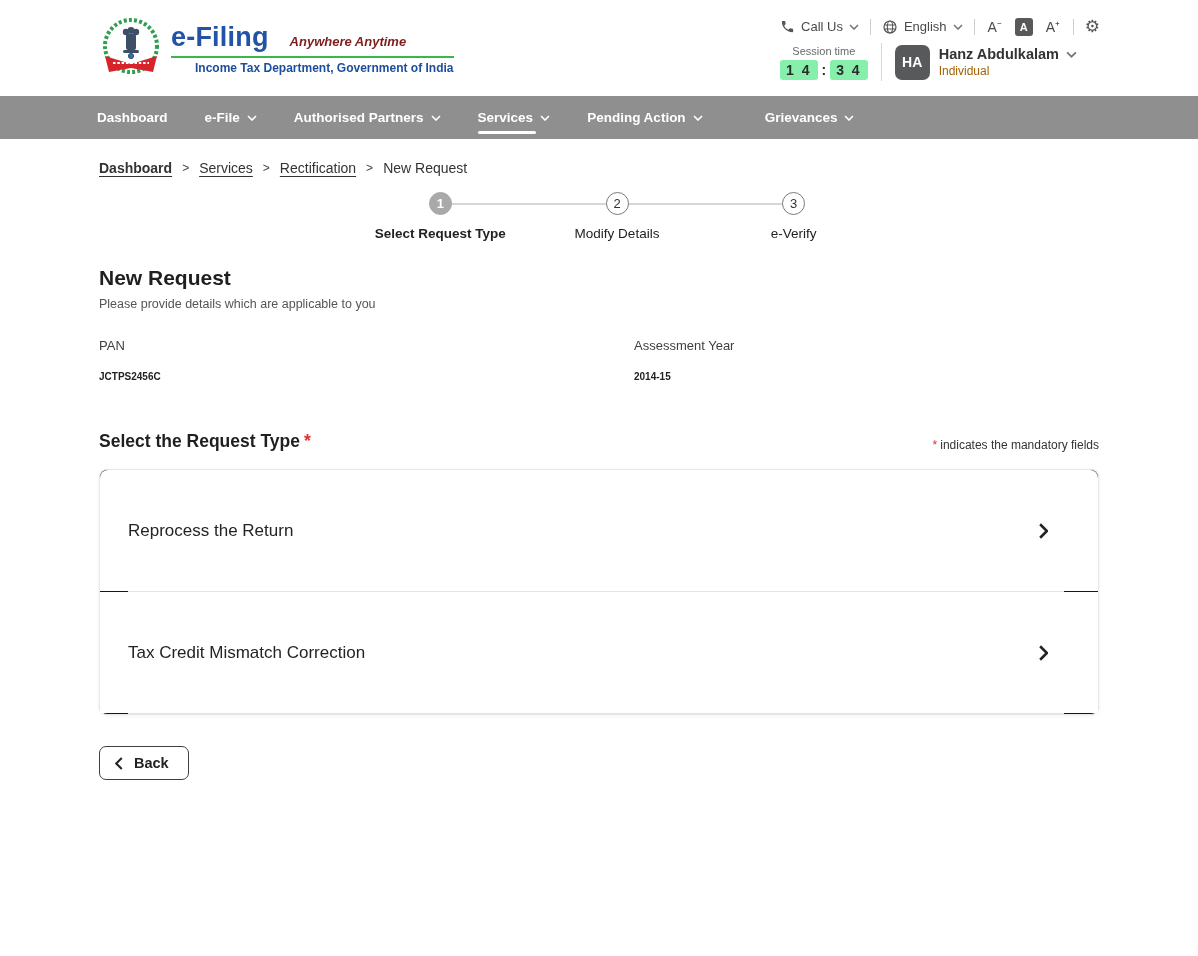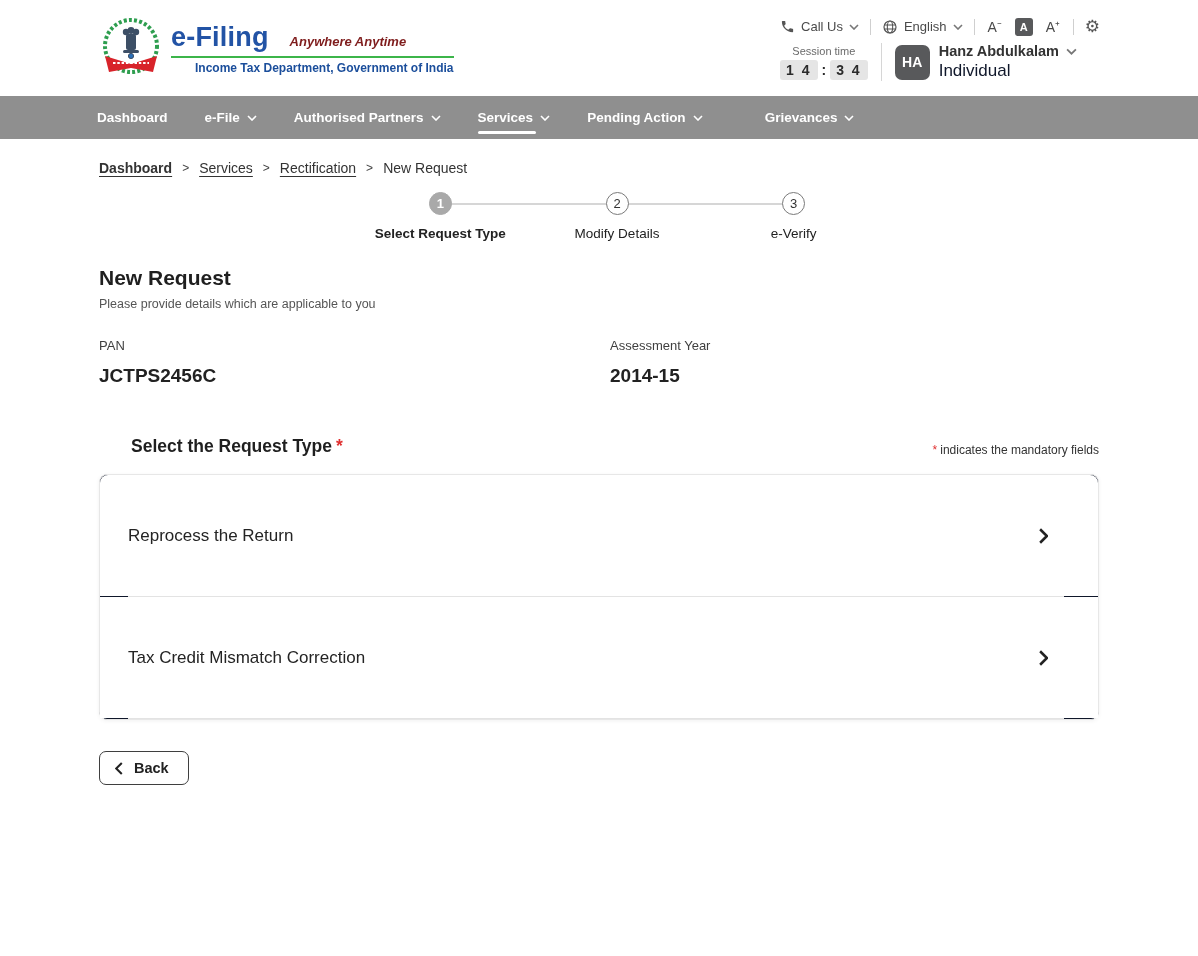--- a/index.html
+++ b/index.html
@@ -21,27 +21,27 @@
   .vdiv { width:1px; height:16px; background:#cfcfcf; }
   .vdiv-tall { width:1px; height:38px; background:#d6d6d6; }
   .font-btn { font-size:14px; color:#4a4a4a; cursor:pointer; padding:0 2px; }
   .font-btn-box { width:18px; height:18px; background:#58595b; color:#fff; border-radius:3px; font-size:11px; font-weight:bold; display:flex; align-items:center; justify-content:center; cursor:pointer; }
   .gear { font-size:17px; color:#555; cursor:pointer; line-height:1; }
 
   .user-row { display:flex; align-items:center; gap:13px; }
   .session { display:flex; flex-direction:column; align-items:center; gap:3px; }
   .session-label { font-size:11px; color:#6a6a6a; }
   .session-time { display:flex; align-items:center; gap:4px; font-size:14px; font-weight:bold; color:#2b2b2b; }
-  .time-box { background:#e5e5e5; border-radius:3px; padding:2px 6px; letter-spacing:2px; }
+  .time-box { background:#86efac; border-radius:3px; padding:2px 6px; letter-spacing:2px; }
   .user-menu { display:flex; align-items:center; gap:9px; cursor:pointer; }
   .avatar { width:35px; height:35px; background:#58595b; border-radius:7px; color:#fff; font-weight:bold; font-size:14px; display:flex; align-items:center; justify-content:center; }
   .user-texts { display:flex; flex-direction:column; gap:2px; }
   .user-name-row { display:flex; align-items:center; gap:7px; }
   .user-name { font-size:14.5px; font-weight:bold; color:#333; }
-  .user-role { font-size:17px; color:#0f172a; }
+  .user-role { font-size:12px; color:#a16207; }
   .chev { display:inline-flex; color:#6a6a6a; }
 
   
   .navbar { height:43px; background:#8f8f8f; display:flex; align-items:center; padding-left:97px; gap:37px; }
   .nav-item { position:relative; height:100%; display:flex; align-items:center; gap:7px; color:#fff; font-size:13.5px; font-weight:600; cursor:pointer; }
   .nav-item .chev { color:#fff; }
   .nav-item.gap-extra { margin-left:25px;text-align:right; }
   .nav-underline { position:absolute; bottom:5px; left:0; width:58px; height:3px; background:#fff; border-radius:2px; }
 
   
@@ -58,27 +58,27 @@
   .step-circle { width:23px; height:23px; border-radius:50%; background:#fff; border:1.5px solid #7a7a7a; color:#333; font-size:13px; display:flex; align-items:center; justify-content:center; z-index:1; }
   .step.current .step-circle { background:#a9a9a9; border-color:#a9a9a9; color:#fff; font-weight:bold; }
   .step-label { font-size:13.5px; color:#222; }
   .step.current .step-label { font-weight:bold; }
 
   
   .main { margin:0 99px; width:1000px; }
   .page-title { margin-top:25px; font-size:21px; font-weight:bold; color:#1f1f1f; }
   .page-subtitle { margin-top:7px; font-size:12.5px; color:#555; }
 
-  .details-grid { display:grid; grid-template-columns:511px auto; margin-top:27px; }
+  .details-grid { display:grid; grid-template-columns:511px auto; margin-top:27px;gap:24px; }
   .field-label { font-size:13px; color:#3f3f3f; }
-  .field-value { margin-top:12px; font-size:19px; font-weight:bold; color:#222; }
+  .field-value { margin-top:18px; font-size:10px; font-weight:bold; color:#222; }
   .intimation-block { margin-top:28px; }
 
   .section-row { display:flex; justify-content:space-between; align-items:flex-end; margin-top:49px; }
-  .section-heading { font-size:17.5px; font-weight:bold; color:#1f1f1f;margin-left:32px; }
+  .section-heading { font-size:17.5px; font-weight:bold; color:#1f1f1f; }
   .req-star { color:#e03131; font-weight:bold; margin-left:4px; }
   .mandatory-note { font-size:12px; color:#333; }
   .note-star { color:#e03131; margin-right:3px; }
 
   .options-card { margin-top:17px; border:1px solid #e7e7e7; border-radius:8px; box-shadow:0 1px 4px rgba(0,0,0,0.06); background:#0f172a; }
   .option-row { height:121px; display:flex; align-items:center; justify-content:space-between; padding:0 50px 0 28px; font-size:17px; color:#242424; cursor:pointer; background:#fff; }
   .option-row:first-child { border-radius:8px 8px 0 0; }
   .row-divider { height:1px; background:#e3e3e3; margin:0 34px 0 28px; }
   .option-row.highlighted { background:#f2f2f2; border-radius:0 0 8px 8px; position:relative; }
   .annotation-box { position:absolute; top:-2px; bottom:-3px; left:-15px; right:-19px; border:4px solid #ec0000; pointer-events:none; z-index:2; }

